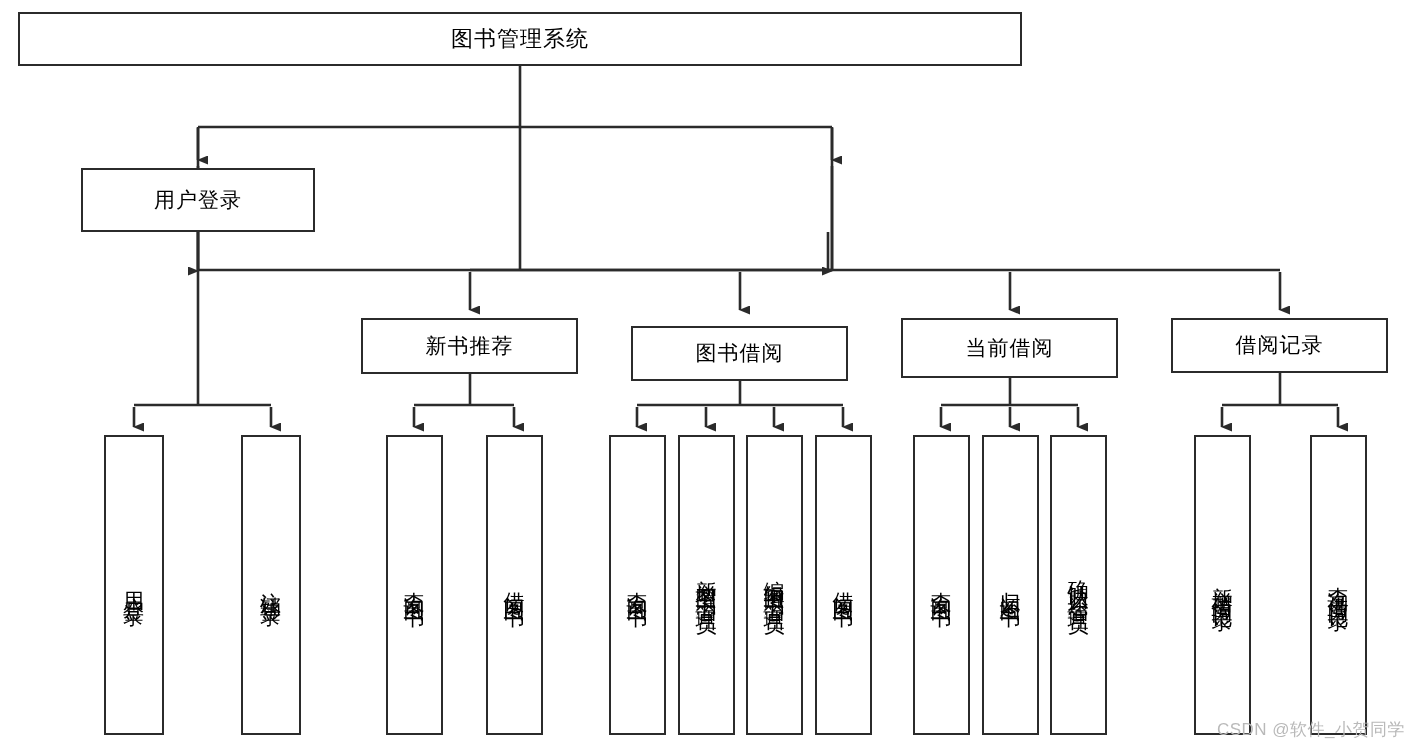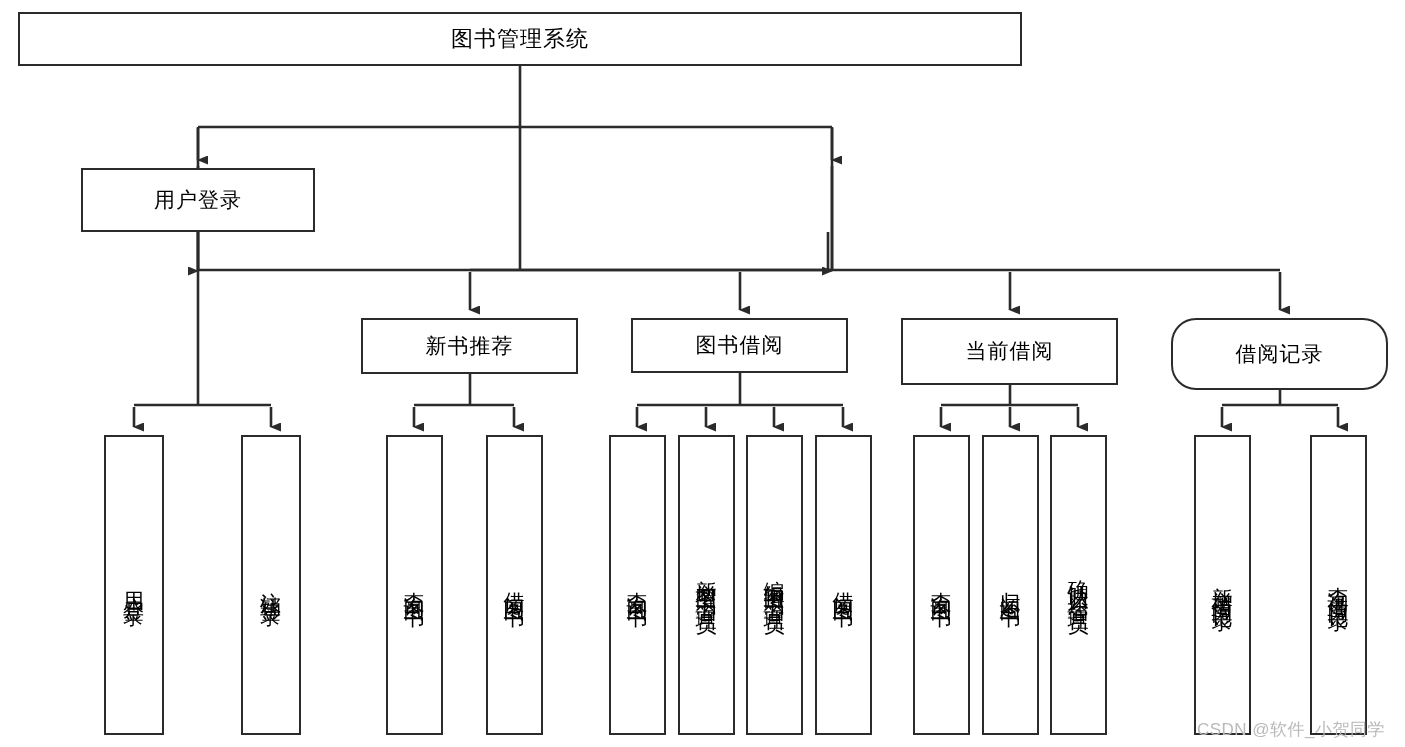--- a/index.html
+++ b/index.html
@@ -60,21 +60,21 @@
   .node.v .node-label {
     writing-mode: vertical-rl;
     text-orientation: upright;
     font-size: 21px;
     line-height: 1.0;
     letter-spacing: 5px;
     max-height: 100%;
   }
   #watermark {
     position: absolute;
-    right: 20px;
+    right: 0;
     bottom: 6px;
     font-size: 17px;
     color: #b9b9b9;
     letter-spacing: 0.5px;
     white-space: nowrap;
     user-select: none;
   }
 </style>
 </head>
 <body>
@@ -150,27 +150,27 @@
     <span class="node-label">图书管理系统</span>
   </div>
 
   <div class="node h" style="left:81px; top:168px; width:234px; height:64px;">
     <span class="node-label">用户登录</span>
   </div>
 
   <div class="node h" style="left:361px; top:318px; width:217px; height:56px;">
     <span class="node-label">新书推荐</span>
   </div>
-  <div class="node h" style="left:631px; top:318px; width:217px; height:55px;">
+  <div class="node h" style="left:631px; top:326px; width:217px; height:55px;">
     <span class="node-label">图书借阅</span>
   </div>
-  <div class="node h" style="left:901px; top:318px; width:217px; height:67px;">
+  <div class="node h" style="left:901px; top:318px; width:217px; height:60px;">
     <span class="node-label">当前借阅</span>
   </div>
-  <div class="node h" style="left:1171px; top:318px; width:217px; height:72px;border-radius:25px;">
+  <div class="node h" style="left:1171px; top:318px; width:217px; height:55px;">
     <span class="node-label">借阅记录</span>
   </div>
 
   <div class="node v" style="left:104px; top:435px; width:60px; height:300px;">
     <span class="node-label">用户登录</span>
   </div>
   <div class="node v" style="left:241px; top:435px; width:60px; height:300px;">
     <span class="node-label">注销登录</span>
   </div>
 

